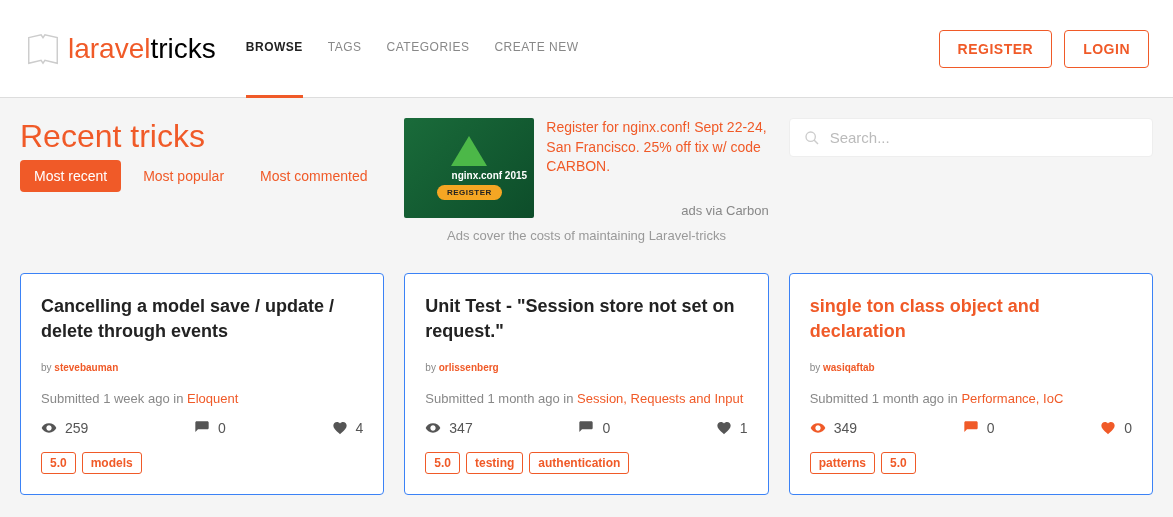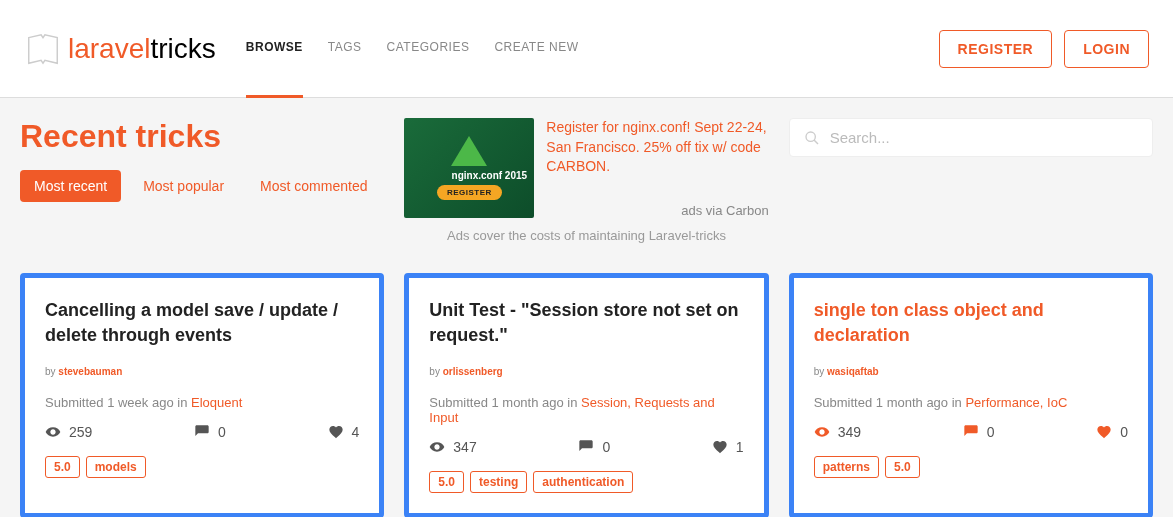--- a/index.html
+++ b/index.html
@@ -15,42 +15,42 @@
     .nav { display: flex; align-items: center; gap: 25px; height: 98px; }
     .nav-item { color: #888; font-size: 12px; font-weight: 500; letter-spacing: 0.5px; cursor: pointer; height: 98px; display: flex; align-items: center; border-bottom: 3px solid transparent; }
     .nav-item.active { color: #222; font-weight: 700; border-bottom-color: #f05a28; }
     
     .header-right { display: flex; gap: 12px; }
     .btn-outline { border: 1px solid #f05a28; color: #f05a28; background: #fff; padding: 10px 18px; border-radius: 4px; font-size: 14px; font-weight: 600; cursor: pointer; letter-spacing: 0.5px; }
     
     .container { max-width: 1173px; margin: 0 auto; padding: 20px; }
     .top-row { display: grid; grid-template-columns: 1fr 1fr 1fr; gap: 20px; align-items: start; margin-bottom: 30px; }
     
-    .page-title { font-size: 32px; font-weight: 700; color: #f05a28; margin-bottom: 15px; }
+    .page-title { font-size: 32px; font-weight: 400; color: #f05a28; margin-bottom: 5px; }
     .filter-tabs { display: flex; gap: 8px; }
     .filter-tab { padding: 8px 14px; border-radius: 4px; font-size: 14px; cursor: pointer; color: #f05a28; }
     .filter-tab.active { background: #f05a28; color: #fff; }
     
     .ad-block { display: flex; gap: 12px; }
     .ad-image { width: 130px; height: 100px; background: linear-gradient(135deg, #1a6b3a 0%, #0d4d2a 100%); border-radius: 2px; position: relative; flex-shrink: 0; display: flex; flex-direction: column; align-items: center; justify-content: center; }
     .ad-triangle { width: 0; height: 0; border-left: 18px solid transparent; border-right: 18px solid transparent; border-bottom: 30px solid #4cb848; position: relative; margin-bottom: 4px; }
     .ad-badge-text { color: #fff; font-size: 10px; font-weight: 600; margin-left: 40px; }
     .ad-register-btn { background: #f5a623; color: #222; font-size: 8px; font-weight: 700; padding: 3px 10px; border-radius: 10px; margin-top: 4px; letter-spacing: 0.5px; }
     .ad-text { flex: 1; display: flex; flex-direction: column; justify-content: space-between; }
     .ad-link { color: #f05a28; font-size: 14px; line-height: 1.4; }
     .ad-via { color: #888; font-size: 13px; text-align: right; }
     .ad-footer { color: #999; font-size: 13px; text-align: center; margin-top: 10px; }
     
     .search-box { background: #fff; border: 1px solid #eee; border-radius: 4px; padding: 10px 14px; display: flex; align-items: center; gap: 10px; }
     .search-icon { color: #ccc; width: 16px; height: 16px; }
     .search-input { border: none; outline: none; font-size: 15px; color: #666; flex: 1; }
     .search-input::placeholder { color: #bbb; }
     
     .cards { display: grid; grid-template-columns: 1fr 1fr 1fr; gap: 20px; }
-    .card { background: #fff; border: 5px solid #3b82f6; border-radius: 4px; padding: 20px; }
+    .card { background: #fff; border: 1px solid #3b82f6; border-radius: 4px; padding: 20px; }
     .card-title { font-size: 18px; font-weight: 700; color: #222; line-height: 1.4; margin-bottom: 18px; }
     .card-title.orange { color: #f05a28; }
     .card-author { font-size: 10px; color: #888; margin-bottom: 18px; }
     .card-author-name { color: #f05a28; font-weight: 600; }
     .card-meta { font-size: 13px; color: #888; margin-bottom: 14px; }
     .card-category { color: #f05a28; }
     .card-stats { display: flex; justify-content: space-between; align-items: center; margin-bottom: 16px; }
     .stat { display: flex; align-items: center; gap: 8px; font-size: 14px; color: #555; }
     .stat-icon { width: 16px; height: 16px; fill: #555; }
     .stat-icon.orange { fill: #f05a28; }

